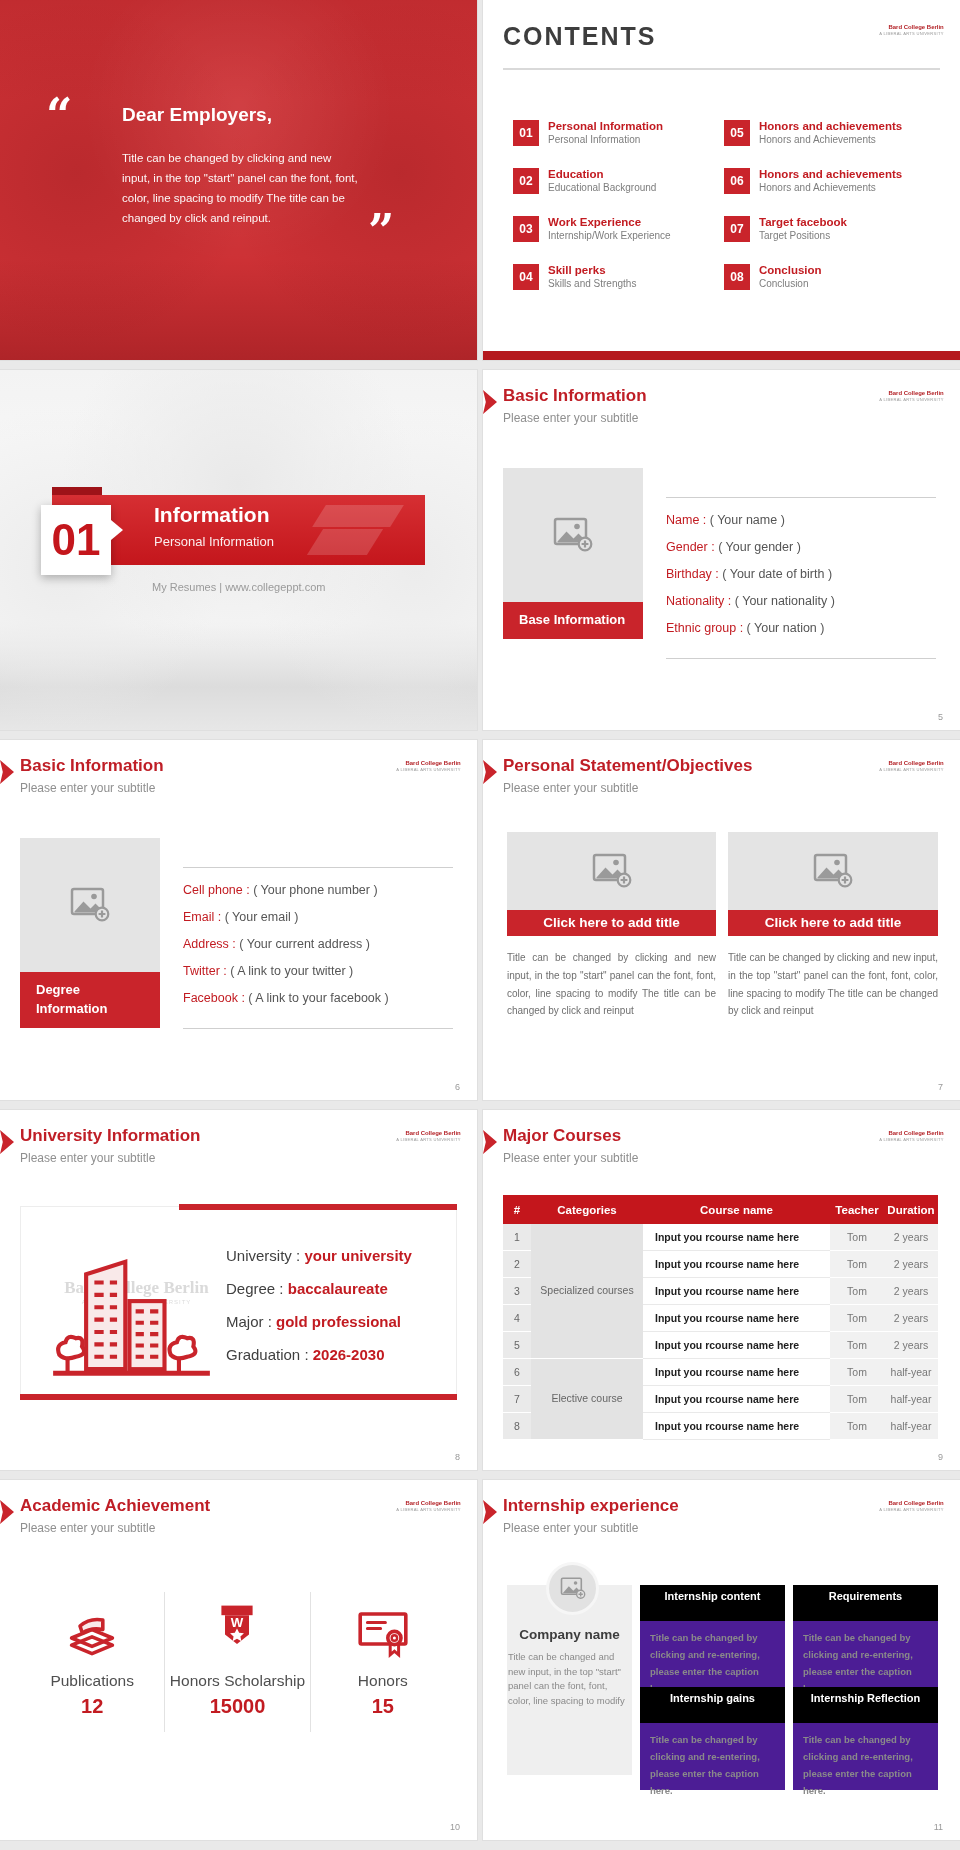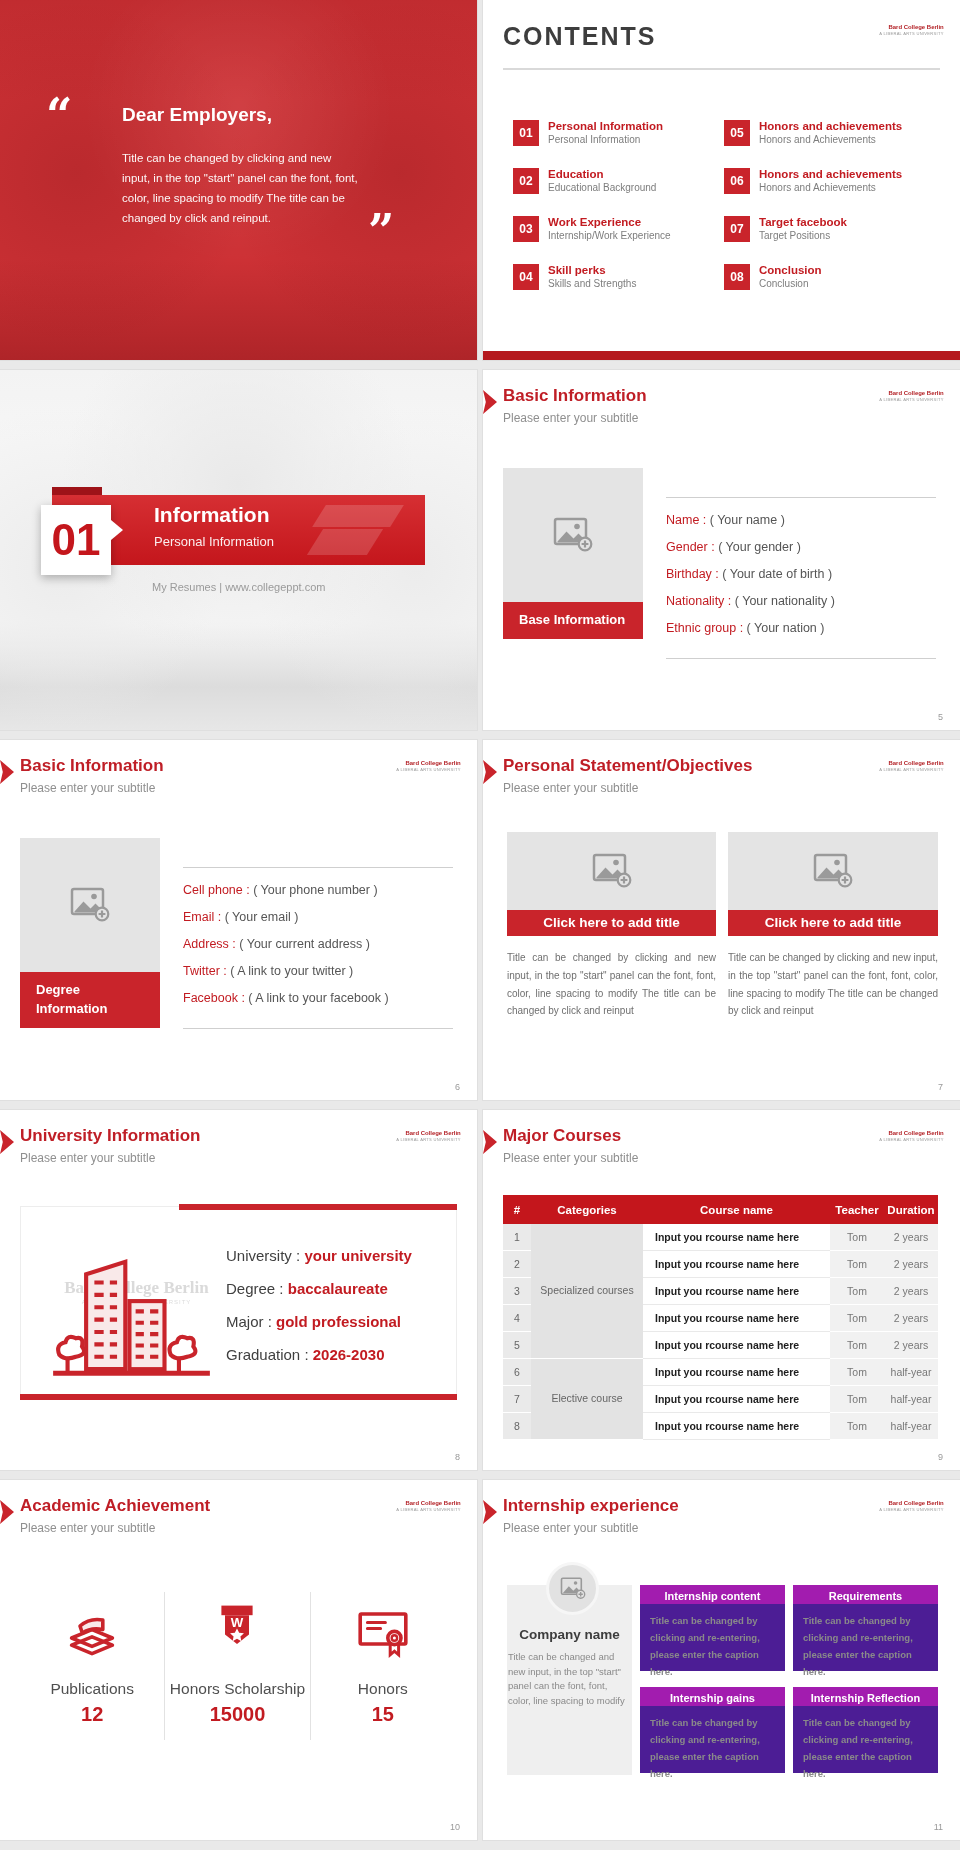--- a/index.html
+++ b/index.html
@@ -98,30 +98,30 @@
   td.c-num{background:#eaeaea;color:#666;text-align:center;border-bottom:1px solid #fff;}
   td.c-cat{background:#e3e3e3;color:#666;text-align:center;border-bottom:1px solid #fff;
            font-size:10.5px;line-height:1.3;}
   td.c-course{background:#fff;color:#1e1e1e;font-weight:bold;padding-left:12px;
               border-bottom:1px solid #e9e9e9;}
   td.c-t,td.c-d{background:#f1f1f1;color:#777;text-align:center;border-bottom:1px solid #fff;}
   
   .ach-grid{position:absolute;left:20px;top:112px;width:435px;display:flex;}
   .ach-item{flex:1;text-align:center;padding:10px 0 14px 0;}
   .ach-item + .ach-item{border-left:1px solid #e2e2e2;}
-  .ach-label{font-size:15.5px;color:#4f4f4f;margin-top:14px;}
+  .ach-label{font-size:15.5px;color:#4f4f4f;margin-top:6px;}
   .ach-value{font-size:20px;font-weight:bold;color:#c21b21;margin-top:5px;}
   
   .co-card{position:absolute;left:24px;top:105px;width:125px;height:190px;background:#efefef;}
   .co-circle{position:absolute;left:39px;top:-23px;width:47px;height:47px;border-radius:50%;
              background:#e2e2e2;border:3px solid #f6f6f6;display:flex;align-items:center;justify-content:center;}
   .co-name{margin-top:42px;text-align:center;font-size:13.5px;font-weight:bold;color:#3d3d3d;}
   .co-cap{margin-top:8px;padding:0 1px;font-size:9.5px;line-height:1.55;color:#8a8a8a;}
   .ibox{position:absolute;width:145px;}
-  .ih{height:19px;background:#a21caf;color:#fff;text-align:center;font-size:11px;font-weight:bold;
+  .ih{height:36px;background:#000000;color:#fff;text-align:center;font-size:11px;font-weight:bold;
       line-height:23px;}
   .ib{background:#4c1d95;padding:8px 10px;height:51px;font-size:9.5px;line-height:1.8;color:#8a8a8a;font-weight:bold;}
   .icon-wrap{display:inline-block;line-height:0;}
 </style>
 </head>
 <body>
 
 <svg width="0" height="0" style="position:absolute" aria-hidden="true">
   <defs>
     <g id="imgph">

